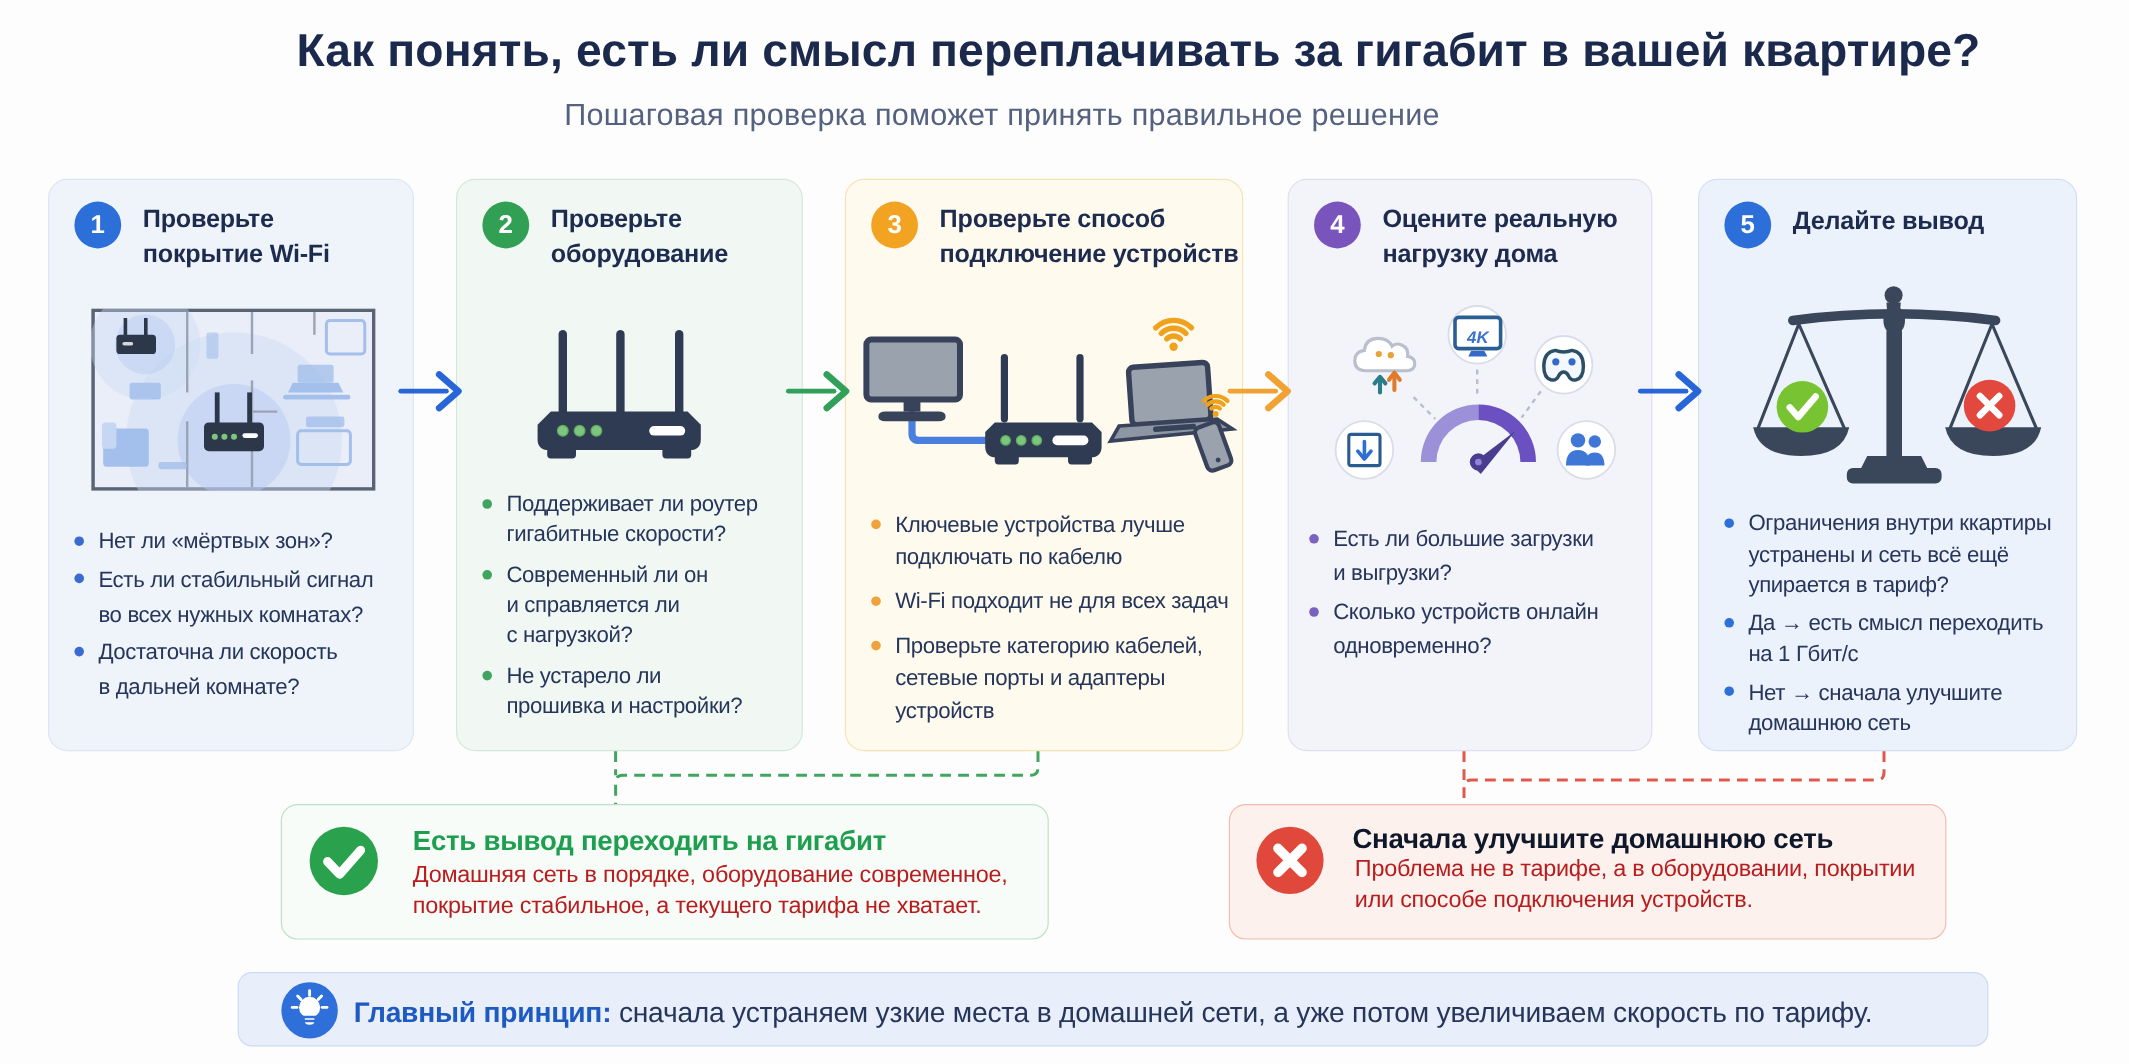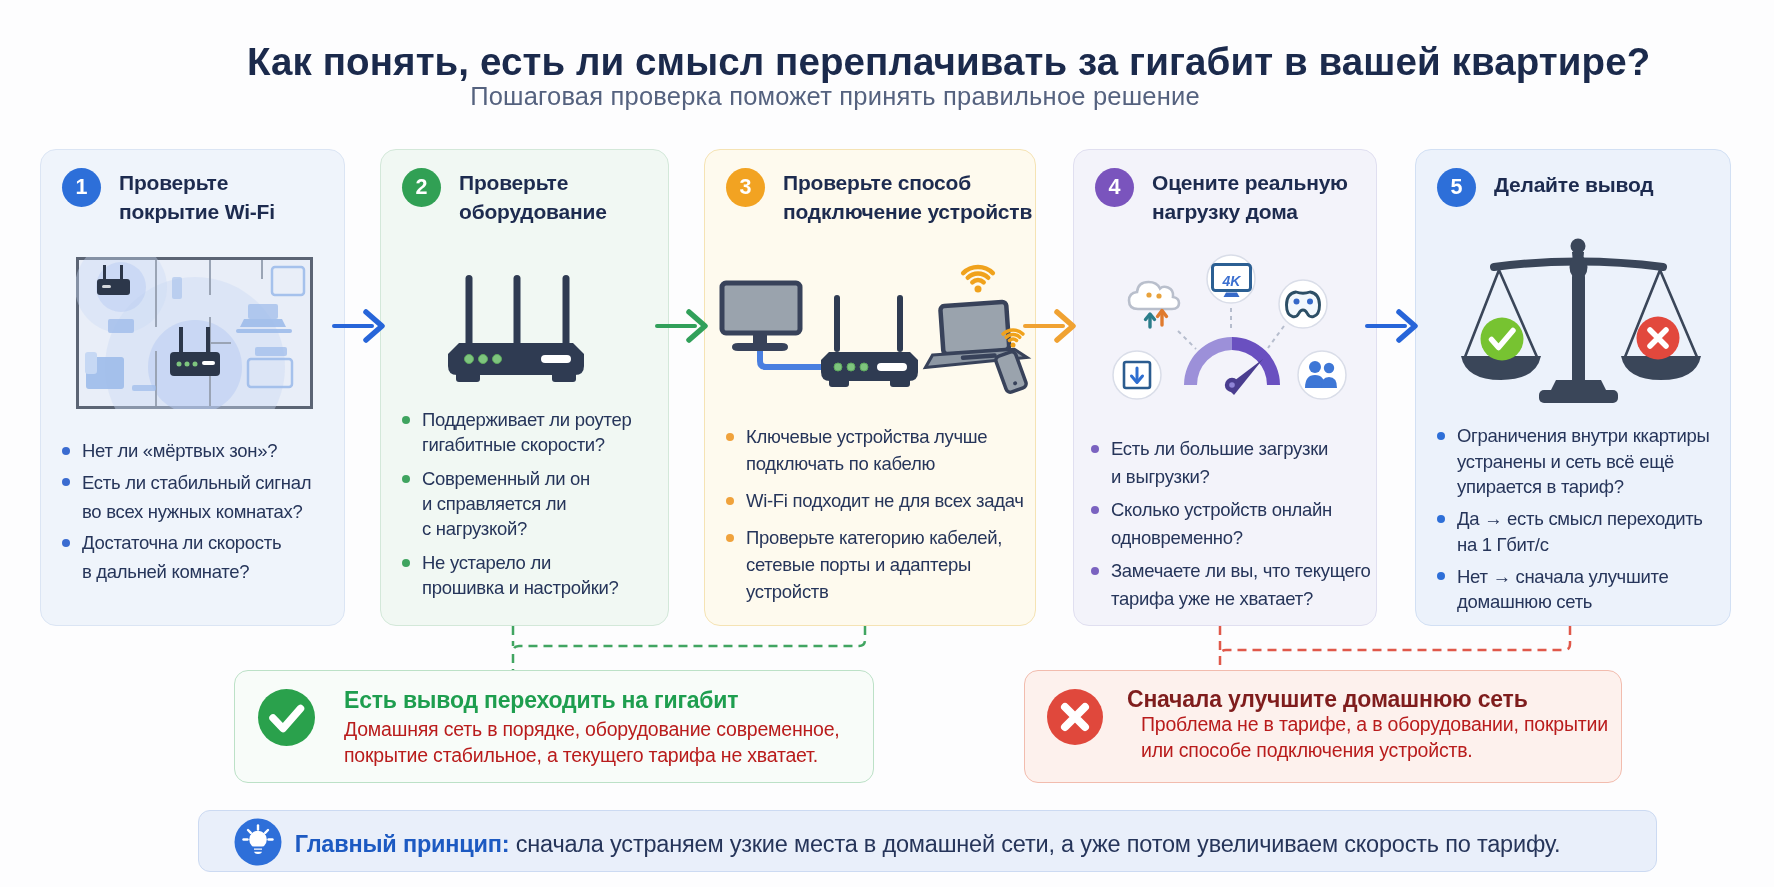--- a/index.html
+++ b/index.html
@@ -1,19 +1,19 @@
 <!DOCTYPE html>
 <html lang="ru"><head>
 <meta charset="utf-8">
 <title>Гигабит</title>
 <style>
   html,body{margin:0;padding:0;background:#fdfdfe;}
   #page{position:relative;width:1774px;height:887px;background:#fdfdfe;overflow:hidden;
         font-family:"Liberation Sans",sans-serif;color:#23314f;}
-  .title{position:absolute;left:247px;top:39px;white-space:nowrap;
+  .title{position:absolute;left:247px;top:20px;white-space:nowrap;
          font-size:38.5px;line-height:45px;font-weight:bold;color:#1b2a4c;letter-spacing:0.1px;}
   .subtitle{position:absolute;left:0;top:82px;width:1670px;text-align:center;white-space:nowrap;
             font-size:25.5px;color:#55627f;letter-spacing:0.2px;}
   .card{position:absolute;top:149px;height:477px;border-radius:16px;box-sizing:border-box;}
   .num{position:absolute;left:21px;top:18px;width:39px;height:39px;border-radius:50%;
        color:#fff;font-size:21.5px;font-weight:bold;text-align:center;line-height:39px;}
   .chead{position:absolute;left:78px;top:18px;font-size:21px;font-weight:bold;white-space:nowrap;
          line-height:29px;color:#1d2b4f;letter-spacing:-0.2px;}
   .blist{position:absolute;list-style:none;margin:0;padding:0;font-size:18.5px;color:#26355a;
          letter-spacing:-0.3px;white-space:nowrap;}
@@ -238,21 +238,20 @@
           <path d="M71.5 89.5 L76 84 L80.5 89.5"></path>
       </g>
       <g fill="none" stroke="#e07b2e" stroke-width="3.4" stroke-linecap="round" stroke-linejoin="round">
         <path d="M88 95 V81"></path>
           <path d="M83.5 86.5 L88 80.5 L92.5 86.5"></path>
       </g>
     </svg>
     <ul class="blist" id="b4">
       <li>Есть ли большие загрузки<br>и выгрузки?</li>
       <li>Сколько устройств онлайн<br>одновременно?</li>
-      <li>Замечаете ли вы, что текущего<br>тарифа уже не хватает?</li>
     </ul>
   </div>
 
   <div class="card" id="c5">
     <div class="num">5</div>
     <div class="chead" style="top:20px;">Делайте вывод</div>
     <svg class="illus" style="left:20px;top:70px;" width="280" height="190" viewBox="0 0 280 190">
       <g stroke="#3a4659" stroke-width="2.6" fill="none">
         <path d="M63 50 L29 137 M63 50 L101 137"></path>
         <path d="M224 50 L189 137 M224 50 L261 137"></path>
@@ -285,22 +284,22 @@
     </svg>
     <div class="rtitle" style="left:109px;top:16px;color:#1e9e4f;">Есть вывод переходить на гигабит</div>
     <div class="rbody" style="left:109px;top:45px;">Домашняя сеть в порядке, оборудование современное,<br>покрытие стабильное, а текущего тарифа не хватает.</div>
   </div>
 
   <div class="rbox" id="nobox">
     <svg class="rico" style="left:21px;top:17px;" width="58" height="58" viewBox="0 0 58 58">
       <circle cx="29" cy="29" r="28" fill="#e0483c"></circle>
       <path d="M19 19 L39 39 M39 19 L19 39" stroke="#fff" stroke-width="8" stroke-linecap="round"></path>
     </svg>
-    <div class="rtitle" style="left:102px;top:15px;color:#7f1d1d;">Сначала улучшите домашнюю сеть</div>
-    <div class="rbody" style="left:116px;top:40px;">Проблема не в тарифе, а в оборудовании, покрытии<br>или способе подключения устройств.</div>
+    <div class="rtitle" style="left:102px;top:15px;color:#0f172a;">Сначала улучшите домашнюю сеть</div>
+    <div class="rbody" style="left:104px;top:40px;">Проблема не в тарифе, а в оборудовании, покрытии<br>или способе подключения устройств.</div>
   </div>
 
   <div id="bar">
     <svg style="position:absolute;left:35px;top:7px;" width="48" height="48" viewBox="0 0 48 48">
       <circle cx="24" cy="24" r="23.5" fill="#2e6fd9"></circle>
       <circle cx="24" cy="21.5" r="8.8" fill="#fff"></circle>
       <path d="M20 27 H28 V33 Q28 36 24 36 Q20 36 20 33 Z" fill="#fff"></path>
       <g stroke="#2e6fd9" stroke-width="2">
         <path d="M19 29.5 H29 M19 32.8 H29"></path>
       </g>

